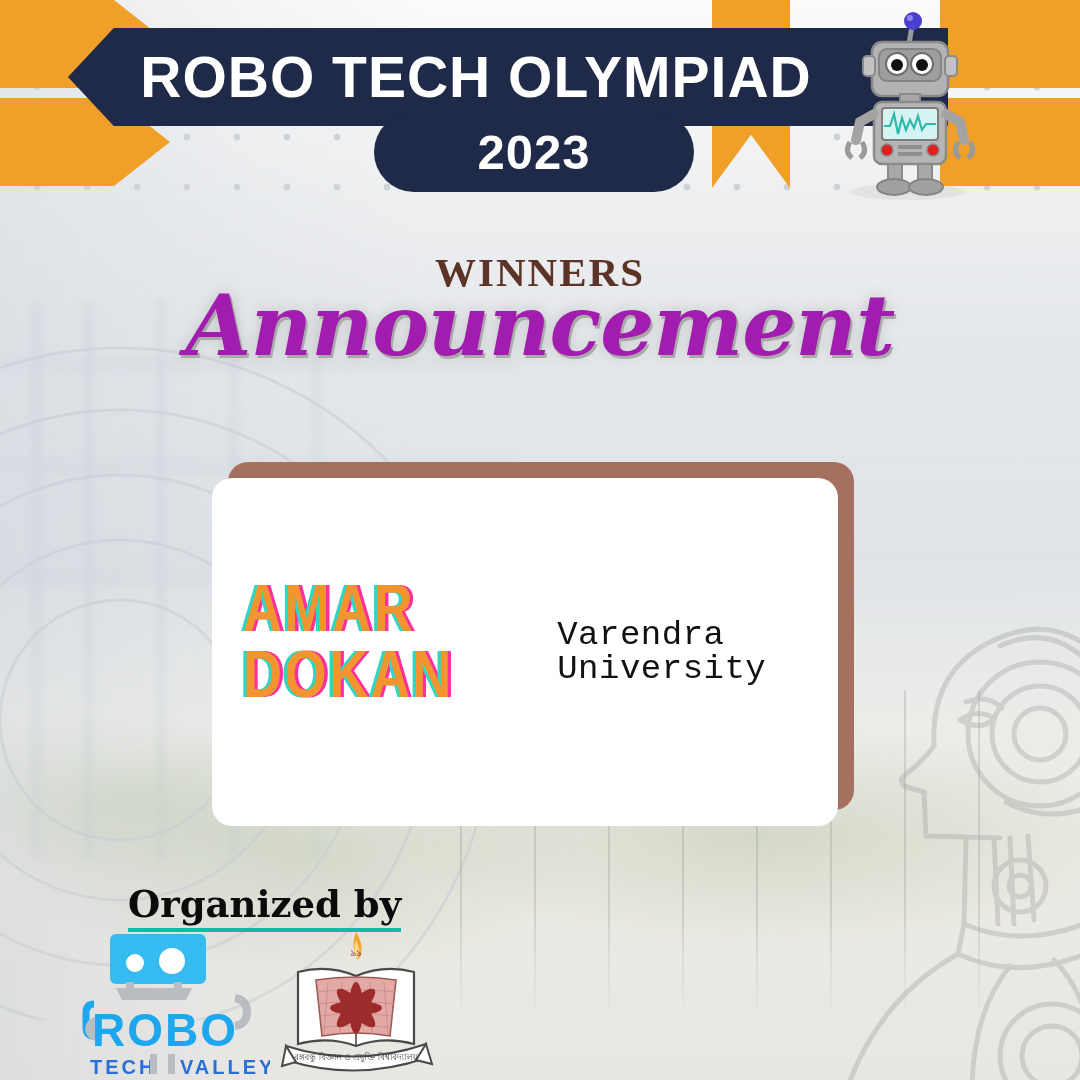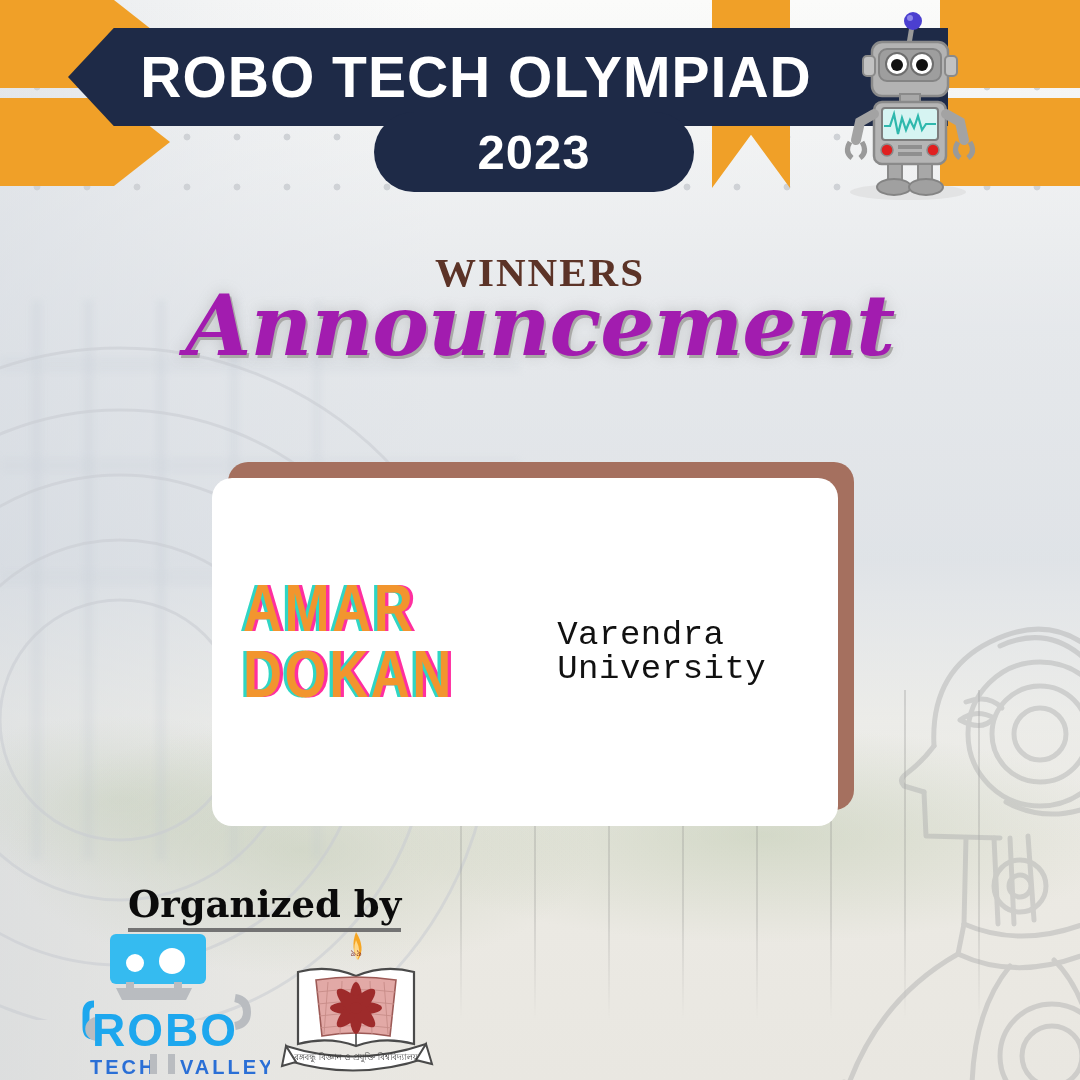--- a/index.html
+++ b/index.html
@@ -135,21 +135,21 @@
   
   .robot-wm{position:absolute;right:-34px;top:586px;width:300px;height:500px;opacity:.42;}
   .robot-wm path, .robot-wm circle, .robot-wm ellipse, .robot-wm line{
     fill:none;stroke:#a9aaab;stroke-width:5;stroke-linejoin:round;stroke-linecap:round;}
 
   
   .organized{
     position:absolute;left:128px;top:882px;
     font-family:"DejaVu Serif", serif;font-weight:bold;
     font-size:37px;color:#0b0b0b;letter-spacing:0px;
-    border-bottom:4px solid #737373;padding-bottom:2px;
+    border-bottom:4px solid #14b8a6;padding-bottom:2px;
   }
   .logos{position:absolute;left:80px;top:930px;width:380px;height:150px;}
   .logo-rtv{position:absolute;left:0px;top:0px;width:190px;height:150px;}
   .logo-uni{position:absolute;left:196px;top:-8px;width:160px;height:160px;}
 </style>
 </head>
 <body>
 
 <div id="poster">
 

